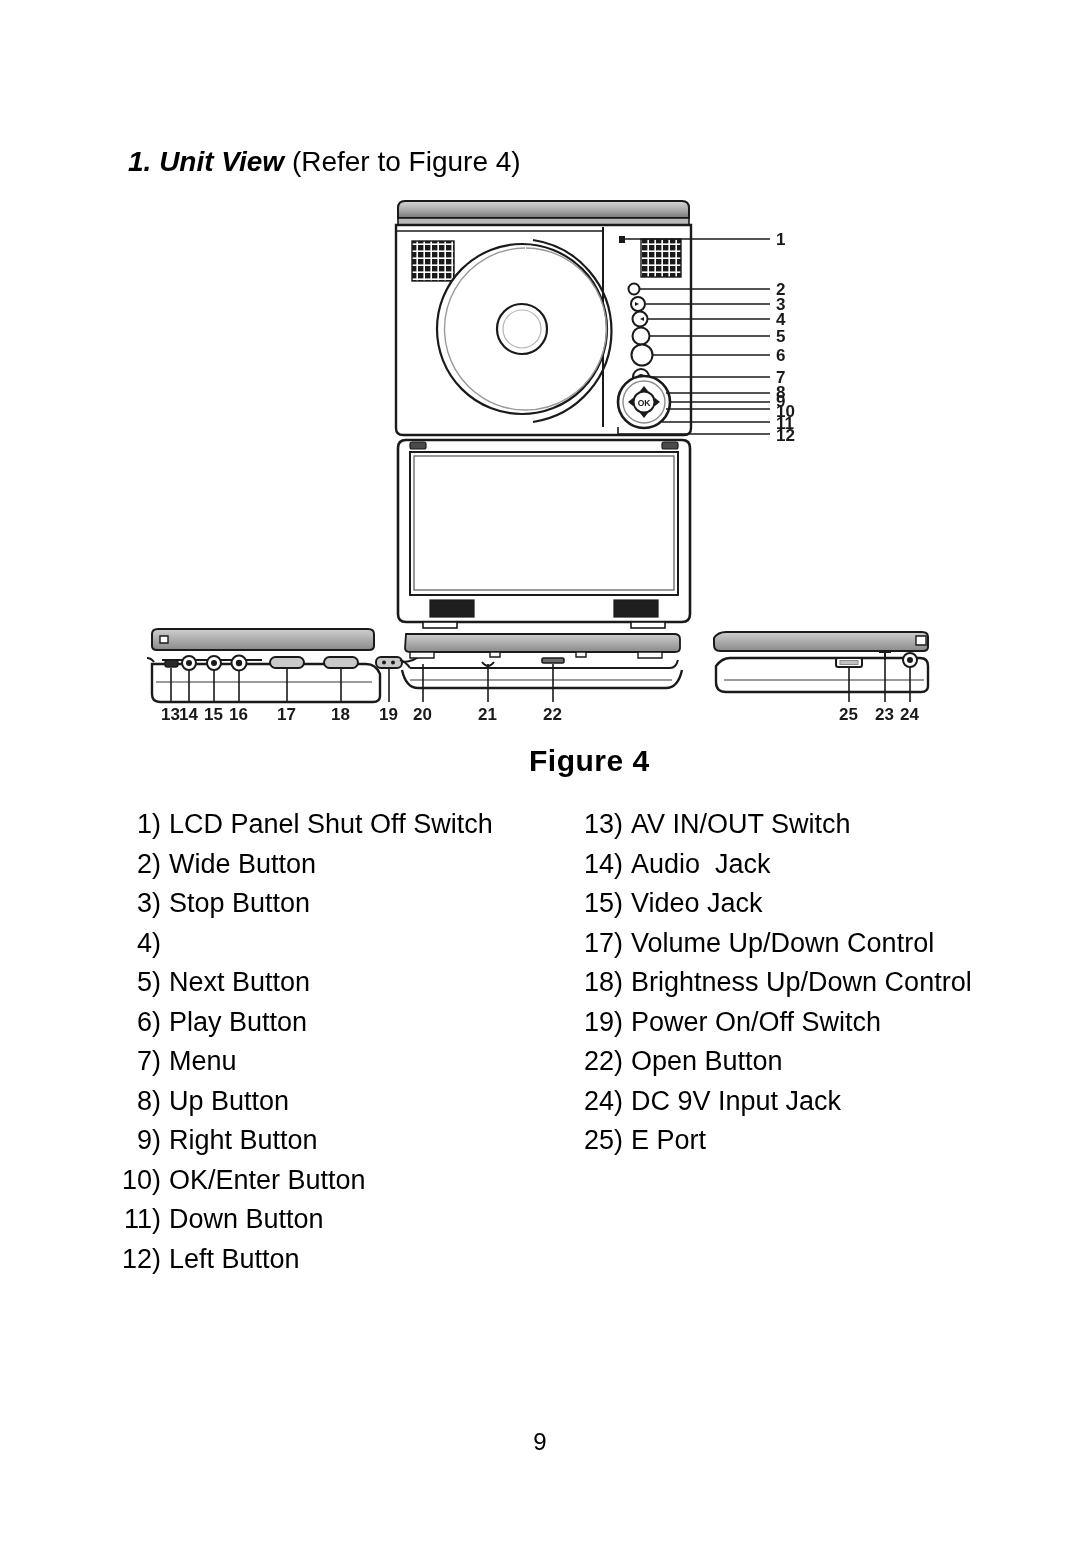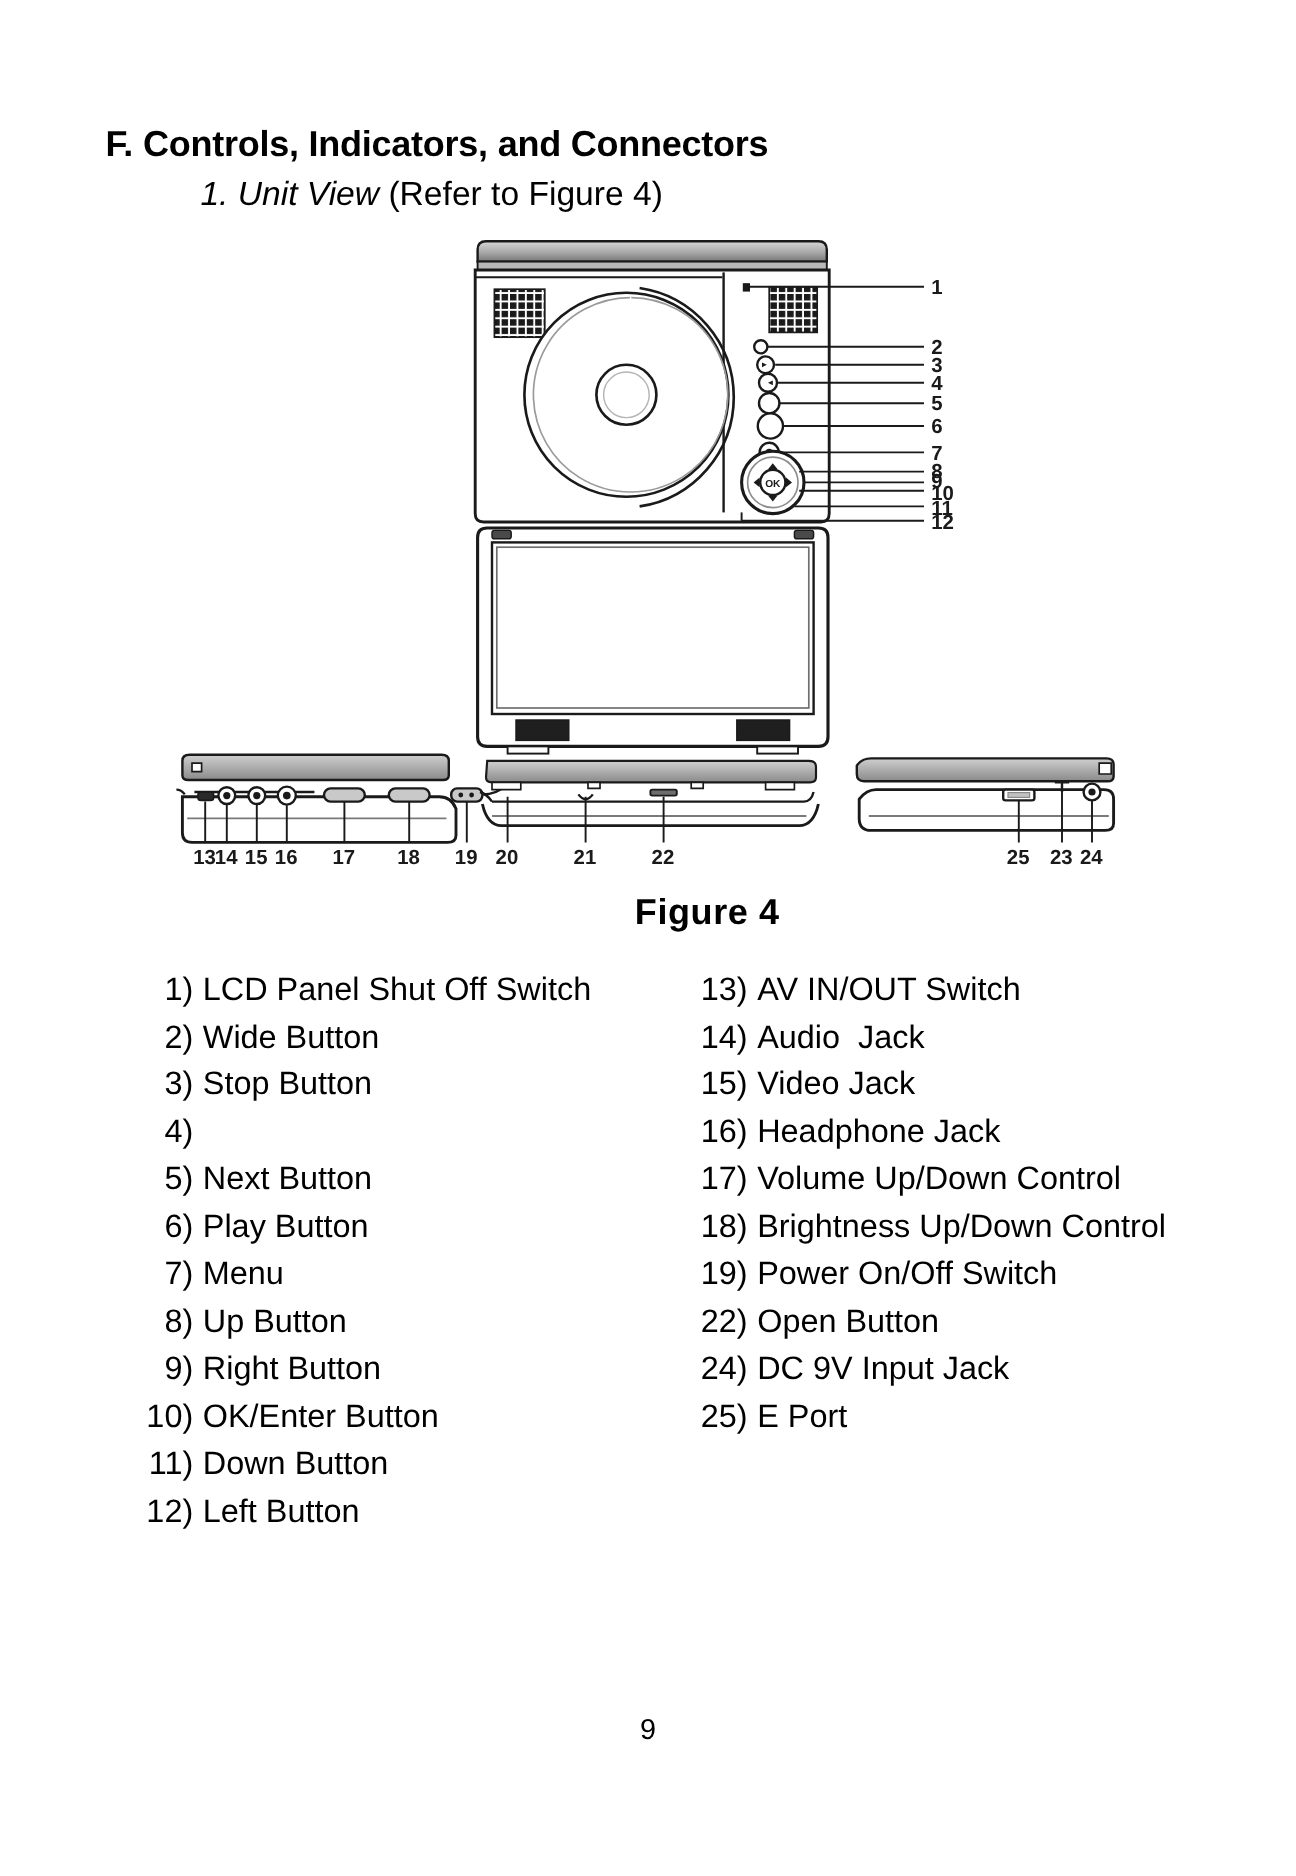--- a/index.html
+++ b/index.html
@@ -32,23 +32,22 @@
     white-space: nowrap;
   }
   .heading-sub {
     position: absolute;
     left: 128px;
     top: 146px;
     font-size: 28px;
     white-space: nowrap;
   }
   .heading-sub .emph {
-    font-weight: normal;
+    font-weight: bold;
     font-style: italic;
-    margin-left: 39px;
   }
 
   
   .figure-area {
     position: absolute;
     left: 110px;
     top: 196px;
     width: 860px;
     height: 530px;
   }
@@ -96,21 +95,20 @@
     width: 1080px;
     text-align: center;
     font-size: 24px;
   }
 </style>
 </head>
 <body>
 
 <div class="page">
 
-  <div class="heading-main">F. Controls, Indicators, and Connectors</div>
 
   <div class="heading-sub">
     <span class="emph">1. Unit View</span><span> (Refer to Figure 4)</span>
   </div>
 
   <div class="figure-area">
     <svg width="860" height="530" viewBox="0 0 860 530">
 
       <defs>
         <pattern id="grillePat" width="7" height="7" patternUnits="userSpaceOnUse">
@@ -329,21 +327,20 @@
       <div class="list-item"><span class="item-num">8)</span><span class="item-label">Up Button</span></div>
       <div class="list-item"><span class="item-num">9)</span><span class="item-label">Right Button</span></div>
       <div class="list-item"><span class="item-num">10)</span><span class="item-label">OK/Enter Button</span></div>
       <div class="list-item"><span class="item-num">11)</span><span class="item-label">Down Button</span></div>
       <div class="list-item"><span class="item-num">12)</span><span class="item-label">Left Button</span></div>
     </div>
   <div class="list-col right" id="list-right">
       <div class="list-item"><span class="item-num">13)</span><span class="item-label">AV IN/OUT Switch</span></div>
       <div class="list-item"><span class="item-num">14)</span><span class="item-label">Audio  Jack</span></div>
       <div class="list-item"><span class="item-num">15)</span><span class="item-label">Video Jack</span></div>
-      <div class="list-item"><span class="item-num">16)</span><span class="item-label">Headphone Jack</span></div>
       <div class="list-item"><span class="item-num">17)</span><span class="item-label">Volume Up/Down Control</span></div>
       <div class="list-item"><span class="item-num">18)</span><span class="item-label">Brightness Up/Down Control</span></div>
       <div class="list-item"><span class="item-num">19)</span><span class="item-label">Power On/Off Switch</span></div>
       <div class="list-item"><span class="item-num">22)</span><span class="item-label">Open Button</span></div>
       <div class="list-item"><span class="item-num">24)</span><span class="item-label">DC 9V Input Jack</span></div>
       <div class="list-item"><span class="item-num">25)</span><span class="item-label">E Port</span></div>
     </div>
 
   <div class="page-number">9</div>
 

